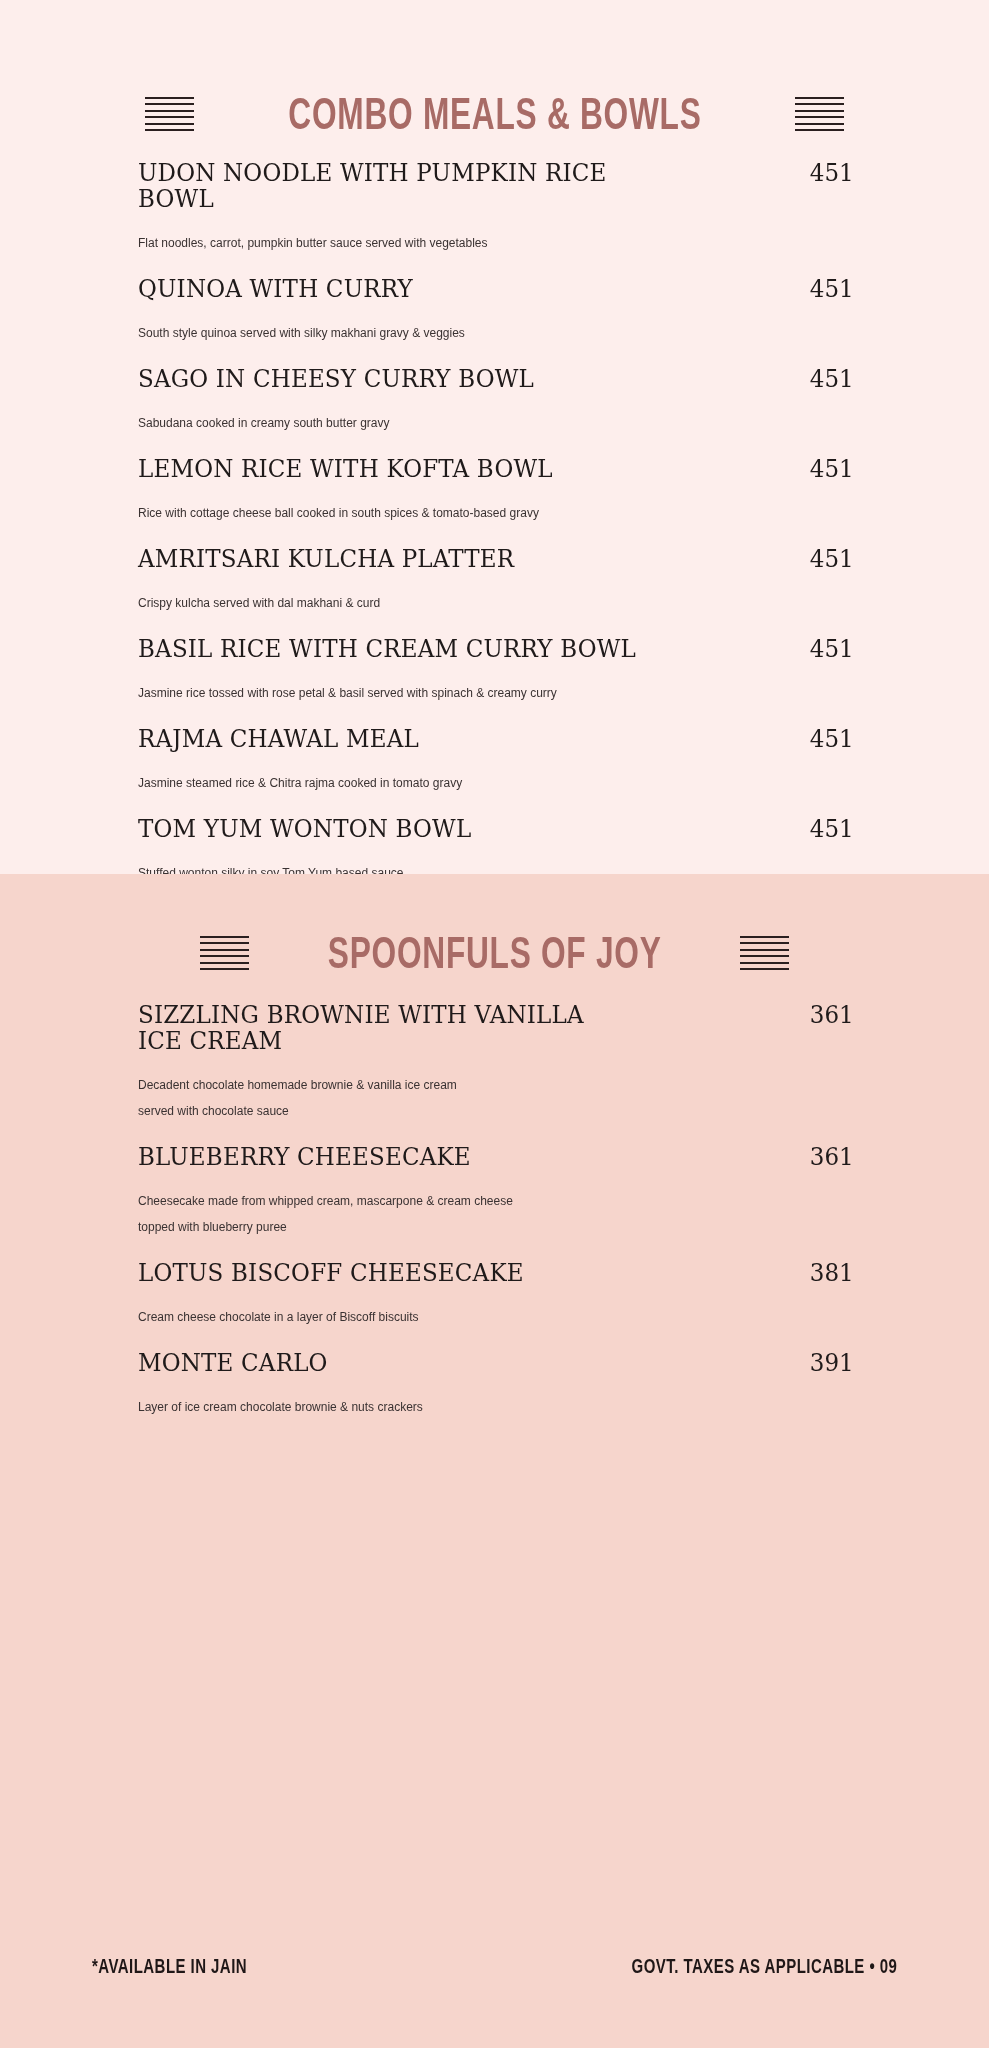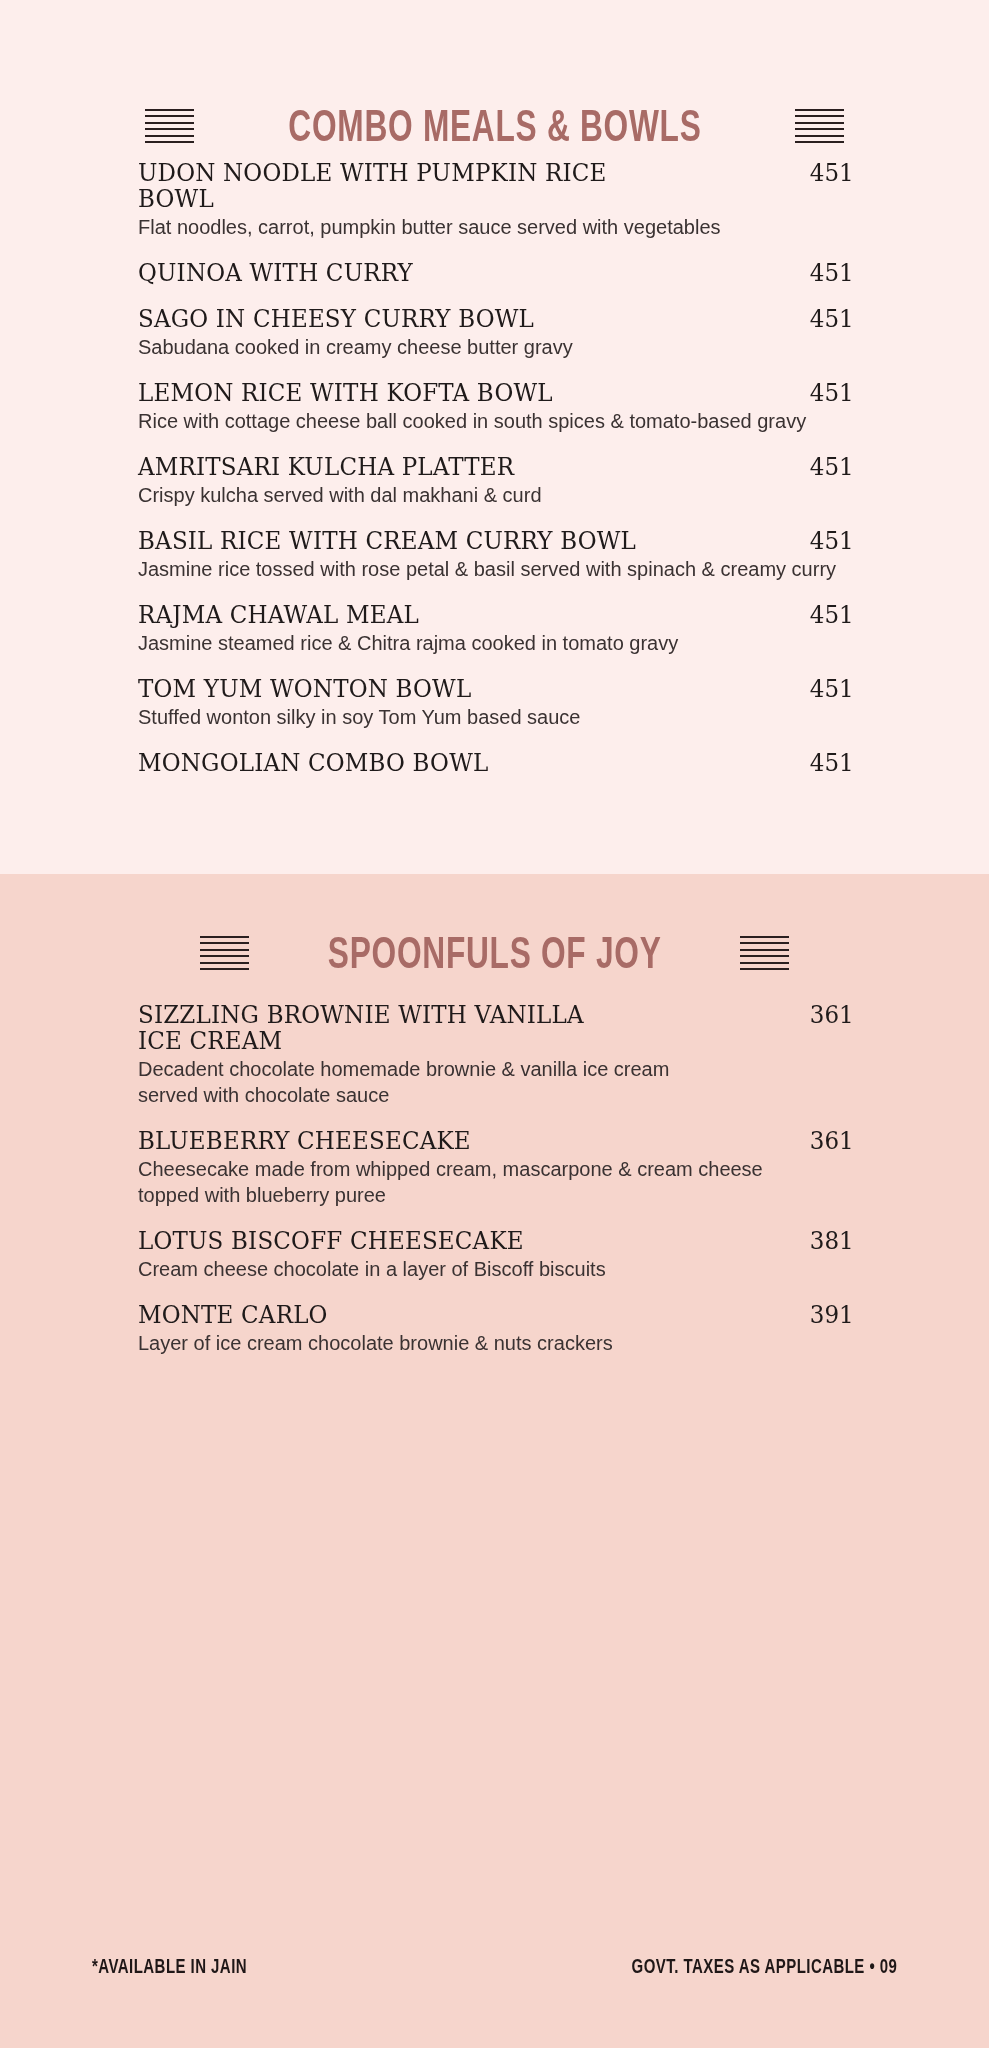--- a/index.html
+++ b/index.html
@@ -86,24 +86,24 @@
       top: 0;
       font-family: "DejaVu Serif", serif;
       font-size: 25px;
       line-height: 26px;
       color: #1f1a1a;
       transform: scaleX(0.92);
       transform-origin: right;
     }
     .item-desc {
       font-family: "Liberation Sans", sans-serif;
-      font-size: 20px;
+      font-size: 12px;
       line-height: 26px;
       color: #3a3232;
-      margin-top: 2px;
+      margin-top: 18px;
       white-space: pre-line;
     }
     .footer-left, .footer-right {
       position: absolute;
       top: 1955px;
       font-family: "Liberation Sans", sans-serif;
       font-weight: bold;
       font-size: 20px;
       color: #1f1717;
       letter-spacing: 0.6px;
@@ -116,21 +116,21 @@
     }
     .footer-right {
       right: 92px;
       transform-origin: right;
     }
   </style>
 </head>
 <body>
 
 <div class="section-top">
-  <div class="heading" style="top:104px;">
+  <div class="heading" style="top:92px;">
     <div class="stripes">
       <span></span>
         <span></span>
         <span></span>
         <span></span>
         <span></span>
         <span></span>
     </div>
     <div class="heading-text">COMBO MEALS &amp; BOWLS</div>
     <div class="stripes">
@@ -145,25 +145,26 @@
 
   <div class="items" style="top:160px;">
     <div class="item">
       <div class="item-name">UDON NOODLE WITH PUMPKIN RICE BOWL</div>
       <div class="item-price">451</div>
       <div class="item-desc">Flat noodles, carrot, pumpkin butter sauce served with vegetables</div>
     </div>
     <div class="item">
       <div class="item-name">QUINOA WITH CURRY</div>
       <div class="item-price">451</div>
+      <div class="item-desc">South style quinoa served with silky makhani gravy &amp; veggies</div>
     </div>
     <div class="item">
       <div class="item-name">SAGO IN CHEESY CURRY BOWL</div>
       <div class="item-price">451</div>
-      <div class="item-desc">Sabudana cooked in creamy cheese butter gravy</div>
+      <div class="item-desc">Sabudana cooked in creamy south butter gravy</div>
     </div>
     <div class="item">
       <div class="item-name">LEMON RICE WITH KOFTA BOWL</div>
       <div class="item-price">451</div>
       <div class="item-desc">Rice with cottage cheese ball cooked in south spices &amp; tomato-based gravy</div>
     </div>
     <div class="item">
       <div class="item-name">AMRITSARI KULCHA PLATTER</div>
       <div class="item-price">451</div>
       <div class="item-desc">Crispy kulcha served with dal makhani &amp; curd</div>

